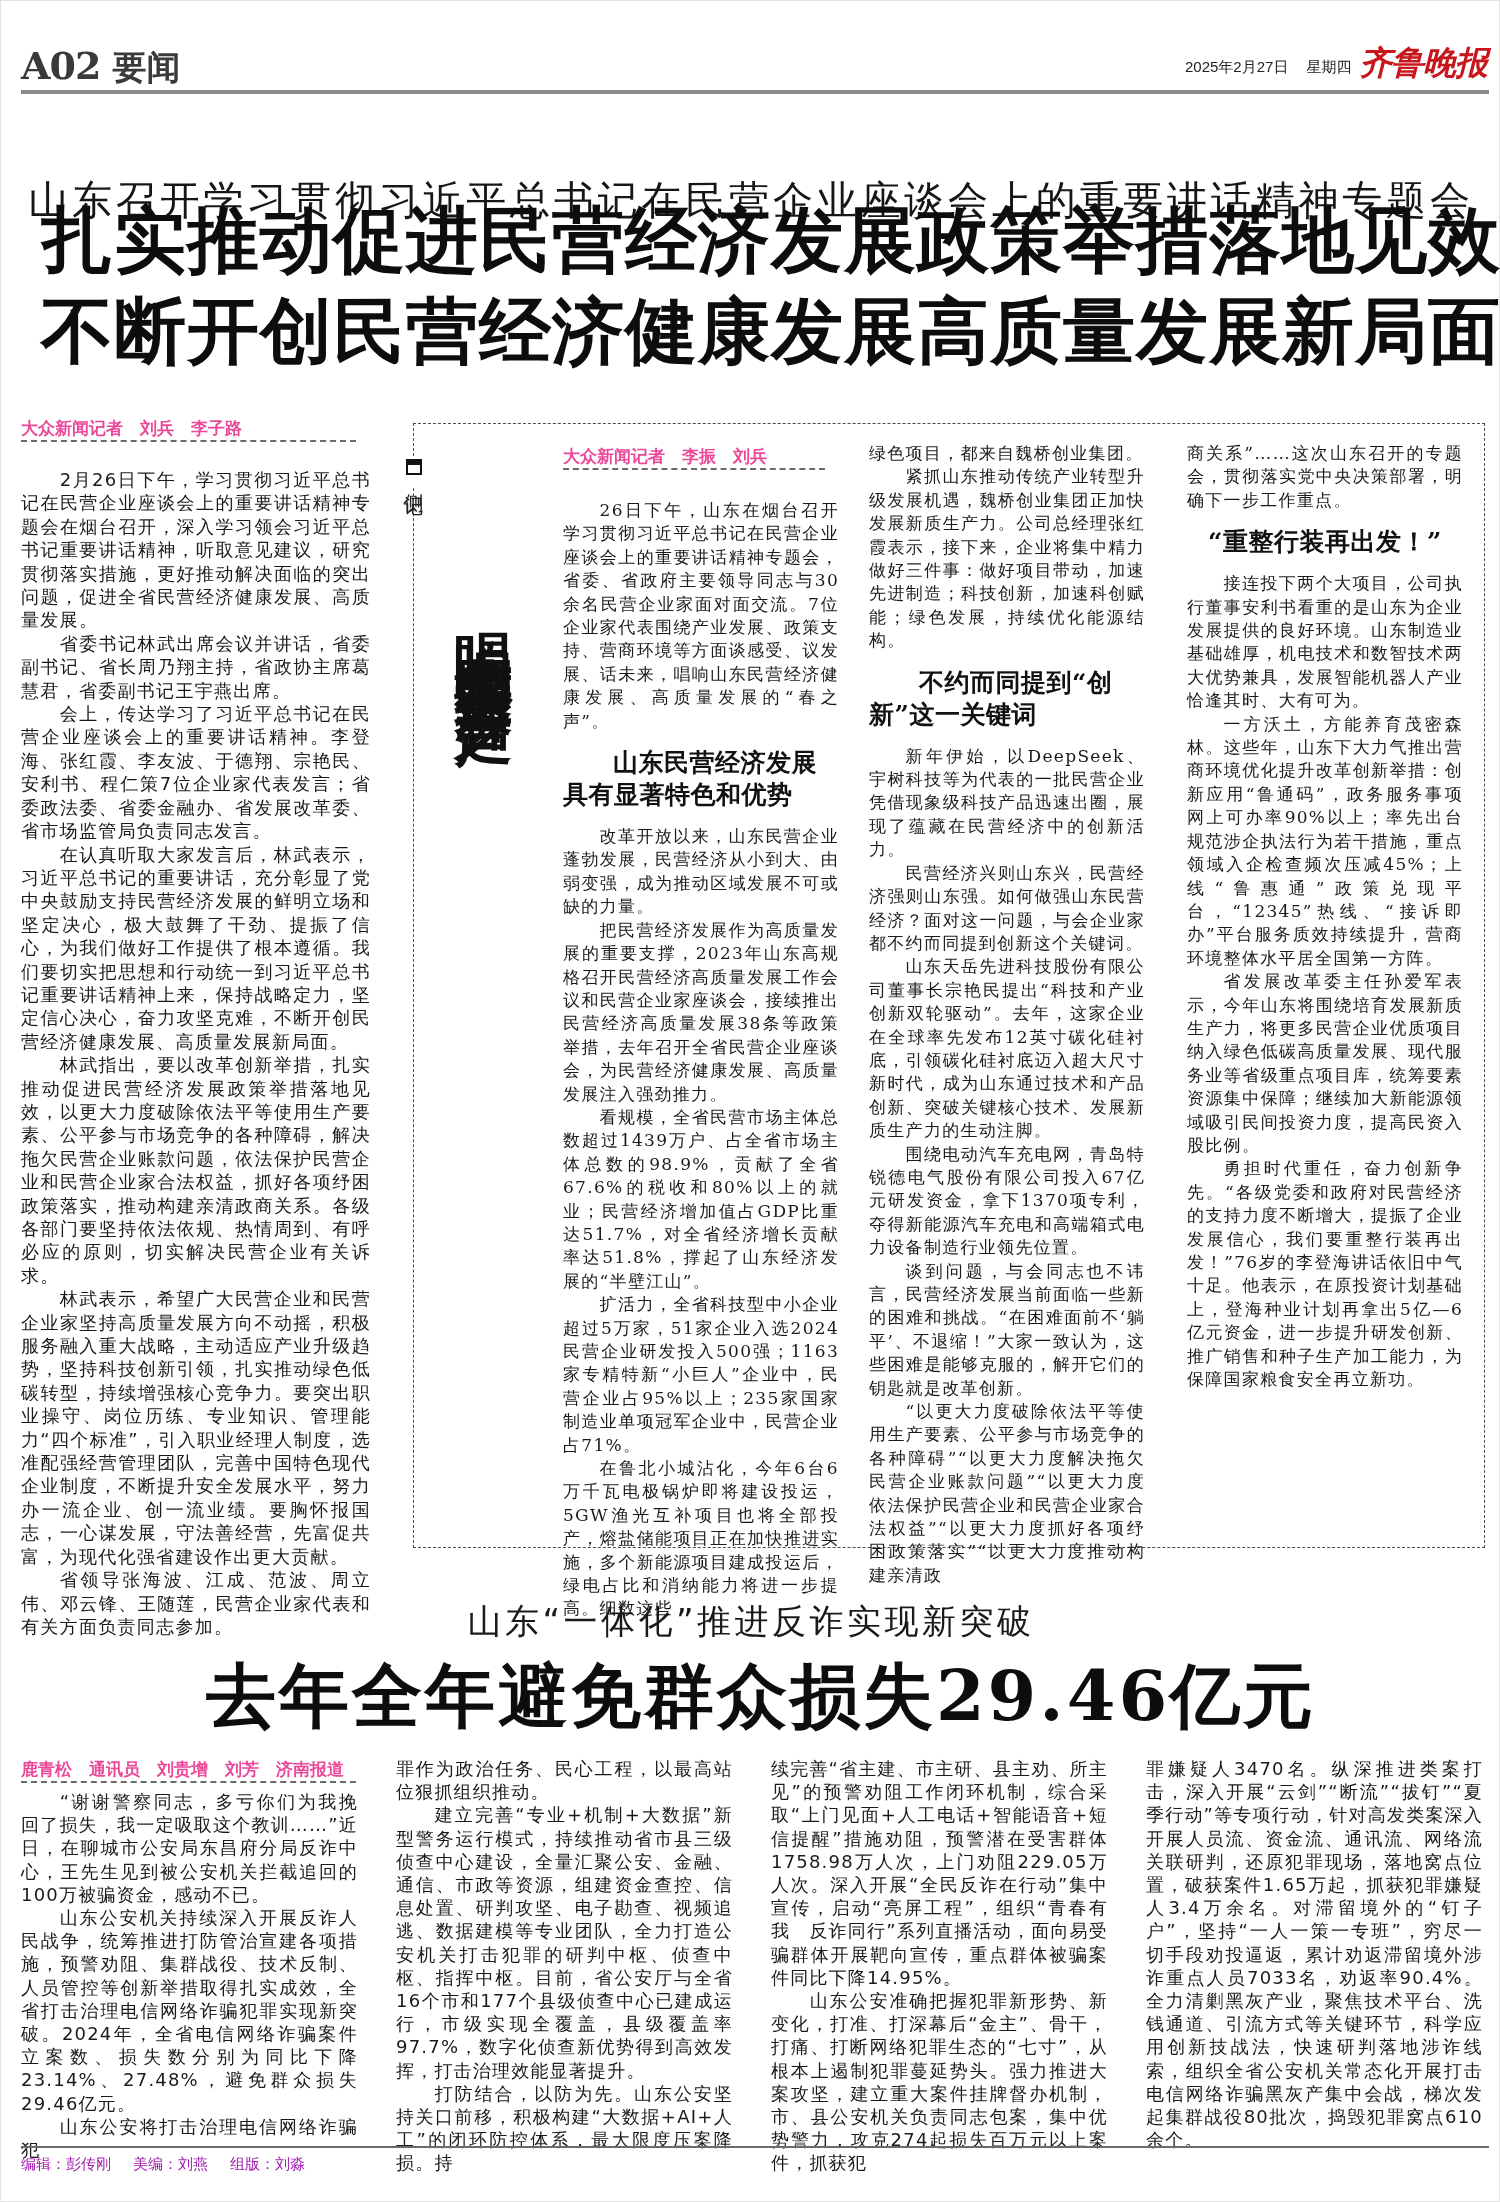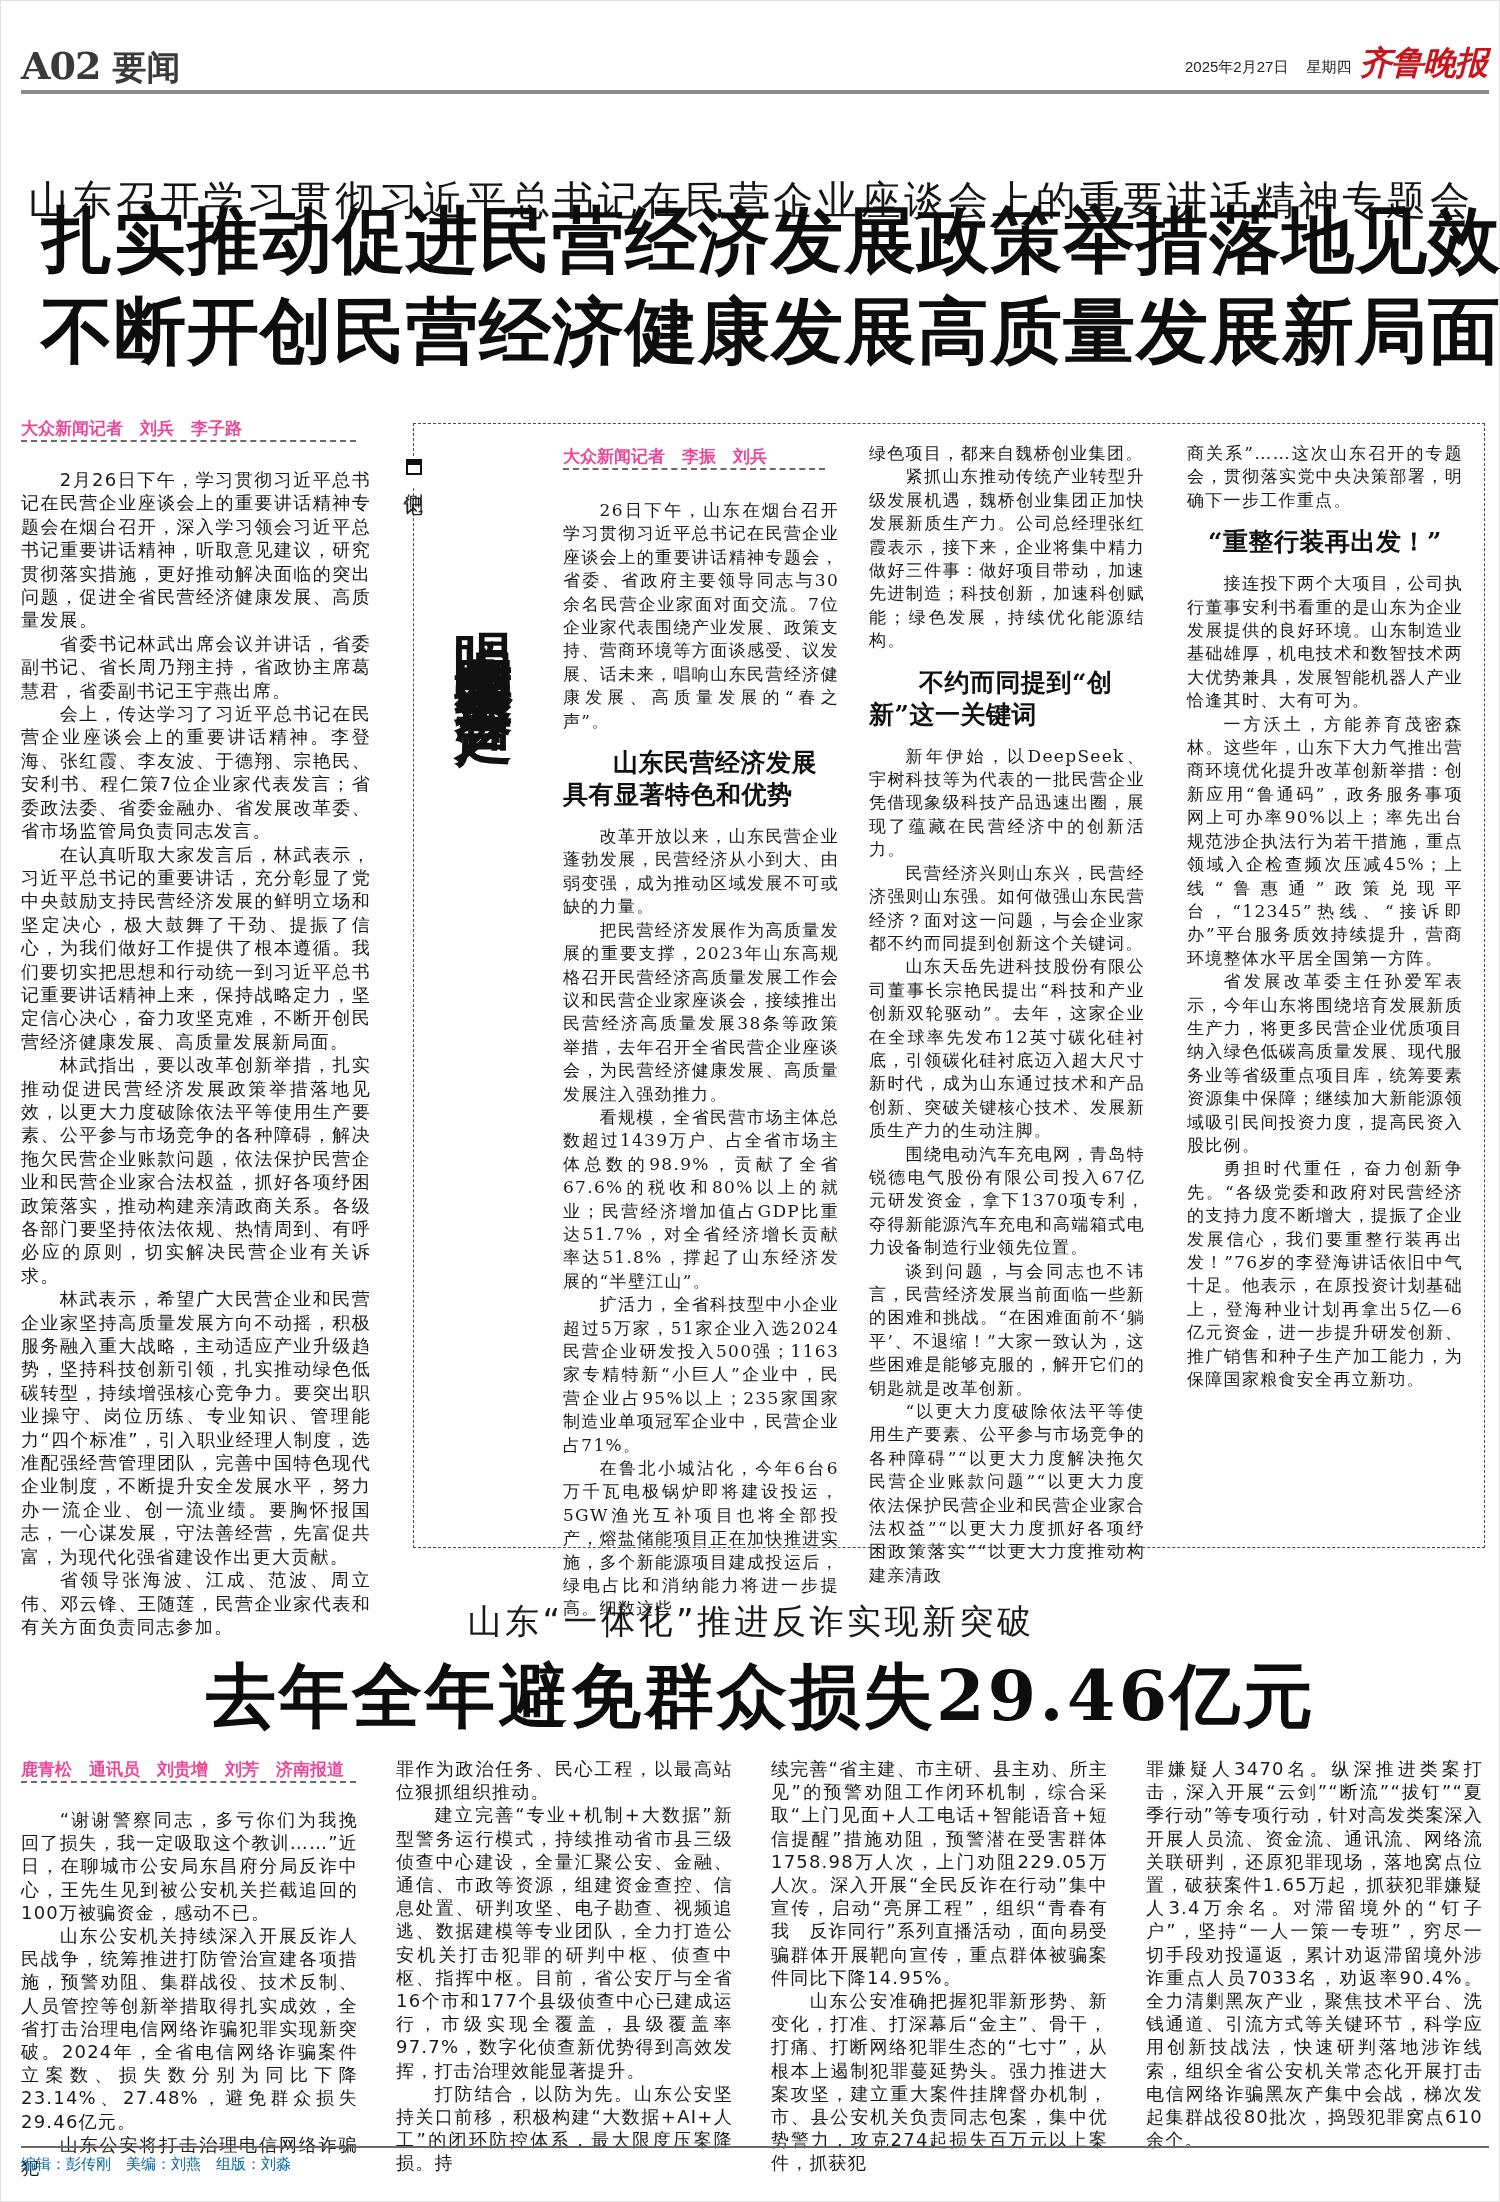--- a/index.html
+++ b/index.html
@@ -57,29 +57,29 @@
     text-indent: 2em; text-align: left; color: #111; }
   .subhead.center { text-indent: 0; text-align: center; }
 
   
   .bottom-kicker { left: 0; top: 1599px; width: 1500px; text-align: center; white-space: nowrap;
     font: 34px/42px "DejaVu Sans", sans-serif; letter-spacing: 3.5px; color: #1a1a1a; }
   .bottom-headline { left: 10px; top: 1654px; width: 1500px; text-align: center; white-space: nowrap;
     font: 900 70px/82px "DejaVu Serif", serif; letter-spacing: 3px; color: #0d0d0d; }
   .col-bottom { top: 1756px; width: 337px; }
   .col-bottom .para { font-size: 18px; letter-spacing: 1.2px; line-height: 23.2px; }
-  .col-bottom .byline { width: 335px; margin-bottom: 25px; }
+  .col-bottom .byline { width: 335px; margin-bottom: 7px; }
   .bot-1 { left: 20px; }
   .bot-2 { left: 395px; }
   .bot-3 { left: 770px; }
   .bot-4 { left: 1145px; }
 
   
   .footer-rule { left: 20px; top: 2145px; width: 1468px; height: 2px; background: #6b6b6b; }
-  .footer { left: 20px; top: 2153px; font: 15px/20px "DejaVu Sans", sans-serif; color: #0369a1; display: flex; gap: 15px; }
+  .footer { left: 20px; top: 2153px; font: 15px/20px "DejaVu Sans", sans-serif; color: #a21caf; display: flex; gap: 22px; }
 </style>
 </head>
 <body>
 
 <div class="page">
 
   <div class="abs section-label">
     <span class="section-code">A02</span>
     <span class="section-name">要闻</span>
   </div>

